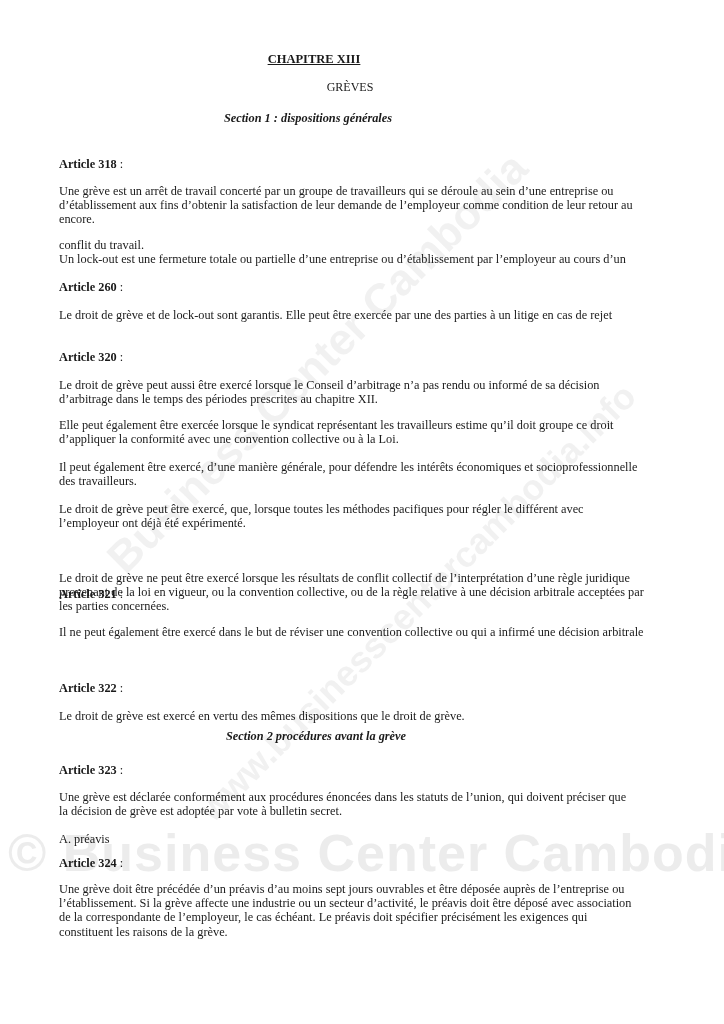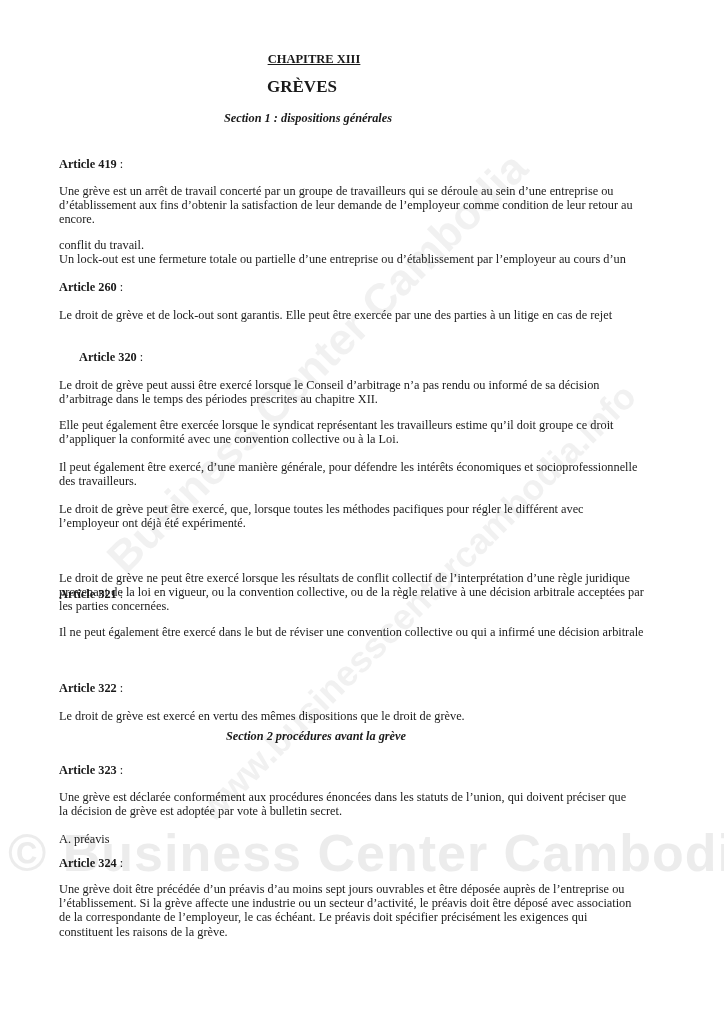--- a/index.html
+++ b/index.html
@@ -2,21 +2,21 @@
 <html><head>
 <meta charset="utf-8">
 <style>
   html, body { margin: 0; padding: 0; background: #ffffff; }
   body { width: 724px; height: 1024px; position: relative; overflow: hidden;
          font-family: "Liberation Serif", serif; color: #1a1a1a; font-size: 12.3px; line-height: 14.2px; }
   .page { position: absolute; left: 0; top: 0; width: 724px; height: 1024px; }
   .abs { position: absolute; white-space: nowrap; }
   .center { left: 0; width: 724px; text-align: center; }
   .chap { font-weight: bold; text-decoration: underline; font-size: 12.5px; }
-  .greves { font-weight: bold; font-size: 17px; }
+  .greves { font-weight: normal; font-size: 12px; padding-left: 48px; }
   .section { font-weight: bold; font-style: italic; font-size: 12.3px; }
   .art { left: 59px; }
   .art b { font-weight: bold; }
   .para { left: 59px; white-space: normal; width: 580px; }
   .para span { display: block; white-space: nowrap; }
   .wm { position: absolute; color: rgba(180,180,180,0.18); font-family: "Liberation Sans", sans-serif;
         font-weight: bold; white-space: nowrap; pointer-events: none; }
 </style>
 </head>
 <body>
@@ -24,37 +24,37 @@
 <div class="page">
 
   <div class="wm" style="left:110px; top:560px; font-size:44px; transform: rotate(-45deg); transform-origin:left top;">Business Center Cambodia</div>
   <div class="wm" style="left:200px; top:810px; font-size:36px; transform: rotate(-45deg); transform-origin:left top;">www.businesscentercambodia.info</div>
   <div class="wm" style="left:8px; top:846px; font-size:52px; color: rgba(170,170,170,0.22); letter-spacing:1px;">© Business Center Cambodia</div>
 
   <div class="abs center chap" style="top:52px; padding-left:12px; left:0; width:604px;">CHAPITRE XIII</div>
   <div class="abs center greves" style="top:80px; left:0; width:604px;">GRÈVES</div>
   <div class="abs center section" style="top:111px; left:0; width:616px;">Section 1 : dispositions générales</div>
 
-  <div class="abs art" style="top:157px;"><b>Article 419</b><span> :</span></div>
+  <div class="abs art" style="top:157px;"><b>Article 318</b><span> :</span></div>
   <div class="abs para" style="top:184px;">
     <span>Une grève est un arrêt de travail concerté par un groupe de travailleurs qui se déroule au sein d’une entreprise ou</span>
       <span>d’établissement aux fins d’obtenir la satisfaction de leur demande de l’employeur comme condition de leur retour au</span>
       <span>encore.</span>
   </div>
   <div class="abs para" style="top:238px;">
     <span>conflit du travail.</span>
       <span>Un lock-out est une fermeture totale ou partielle d’une entreprise ou d’établissement par l’employeur au cours d’un</span>
   </div>
 
   <div class="abs art" style="top:280px;"><b>Article 260</b><span> :</span></div>
   <div class="abs para" style="top:308px;">
     <span>Le droit de grève et de lock-out sont garantis. Elle peut être exercée par une des parties à un litige en cas de rejet</span>
   </div>
 
-  <div class="abs art" style="top:350px;margin-left:20px;"><b>Article 320</b><span> :</span></div>
+  <div class="abs art" style="top:350px;"><b>Article 320</b><span> :</span></div>
   <div class="abs para" style="top:378px;">
     <span>Le droit de grève peut aussi être exercé lorsque le Conseil d’arbitrage n’a pas rendu ou informé de sa décision</span>
       <span>d’arbitrage dans le temps des périodes prescrites au chapitre XII.</span>
   </div>
   <div class="abs para" style="top:418px;">
     <span>Elle peut également être exercée lorsque le syndicat représentant les travailleurs estime qu’il doit groupe ce droit</span>
       <span>d’appliquer la conformité avec une convention collective ou à la Loi.</span>
   </div>
   <div class="abs para" style="top:460px;">
     <span>Il peut également être exercé, d’une manière générale, pour défendre les intérêts économiques et socioprofessionnelle</span>

